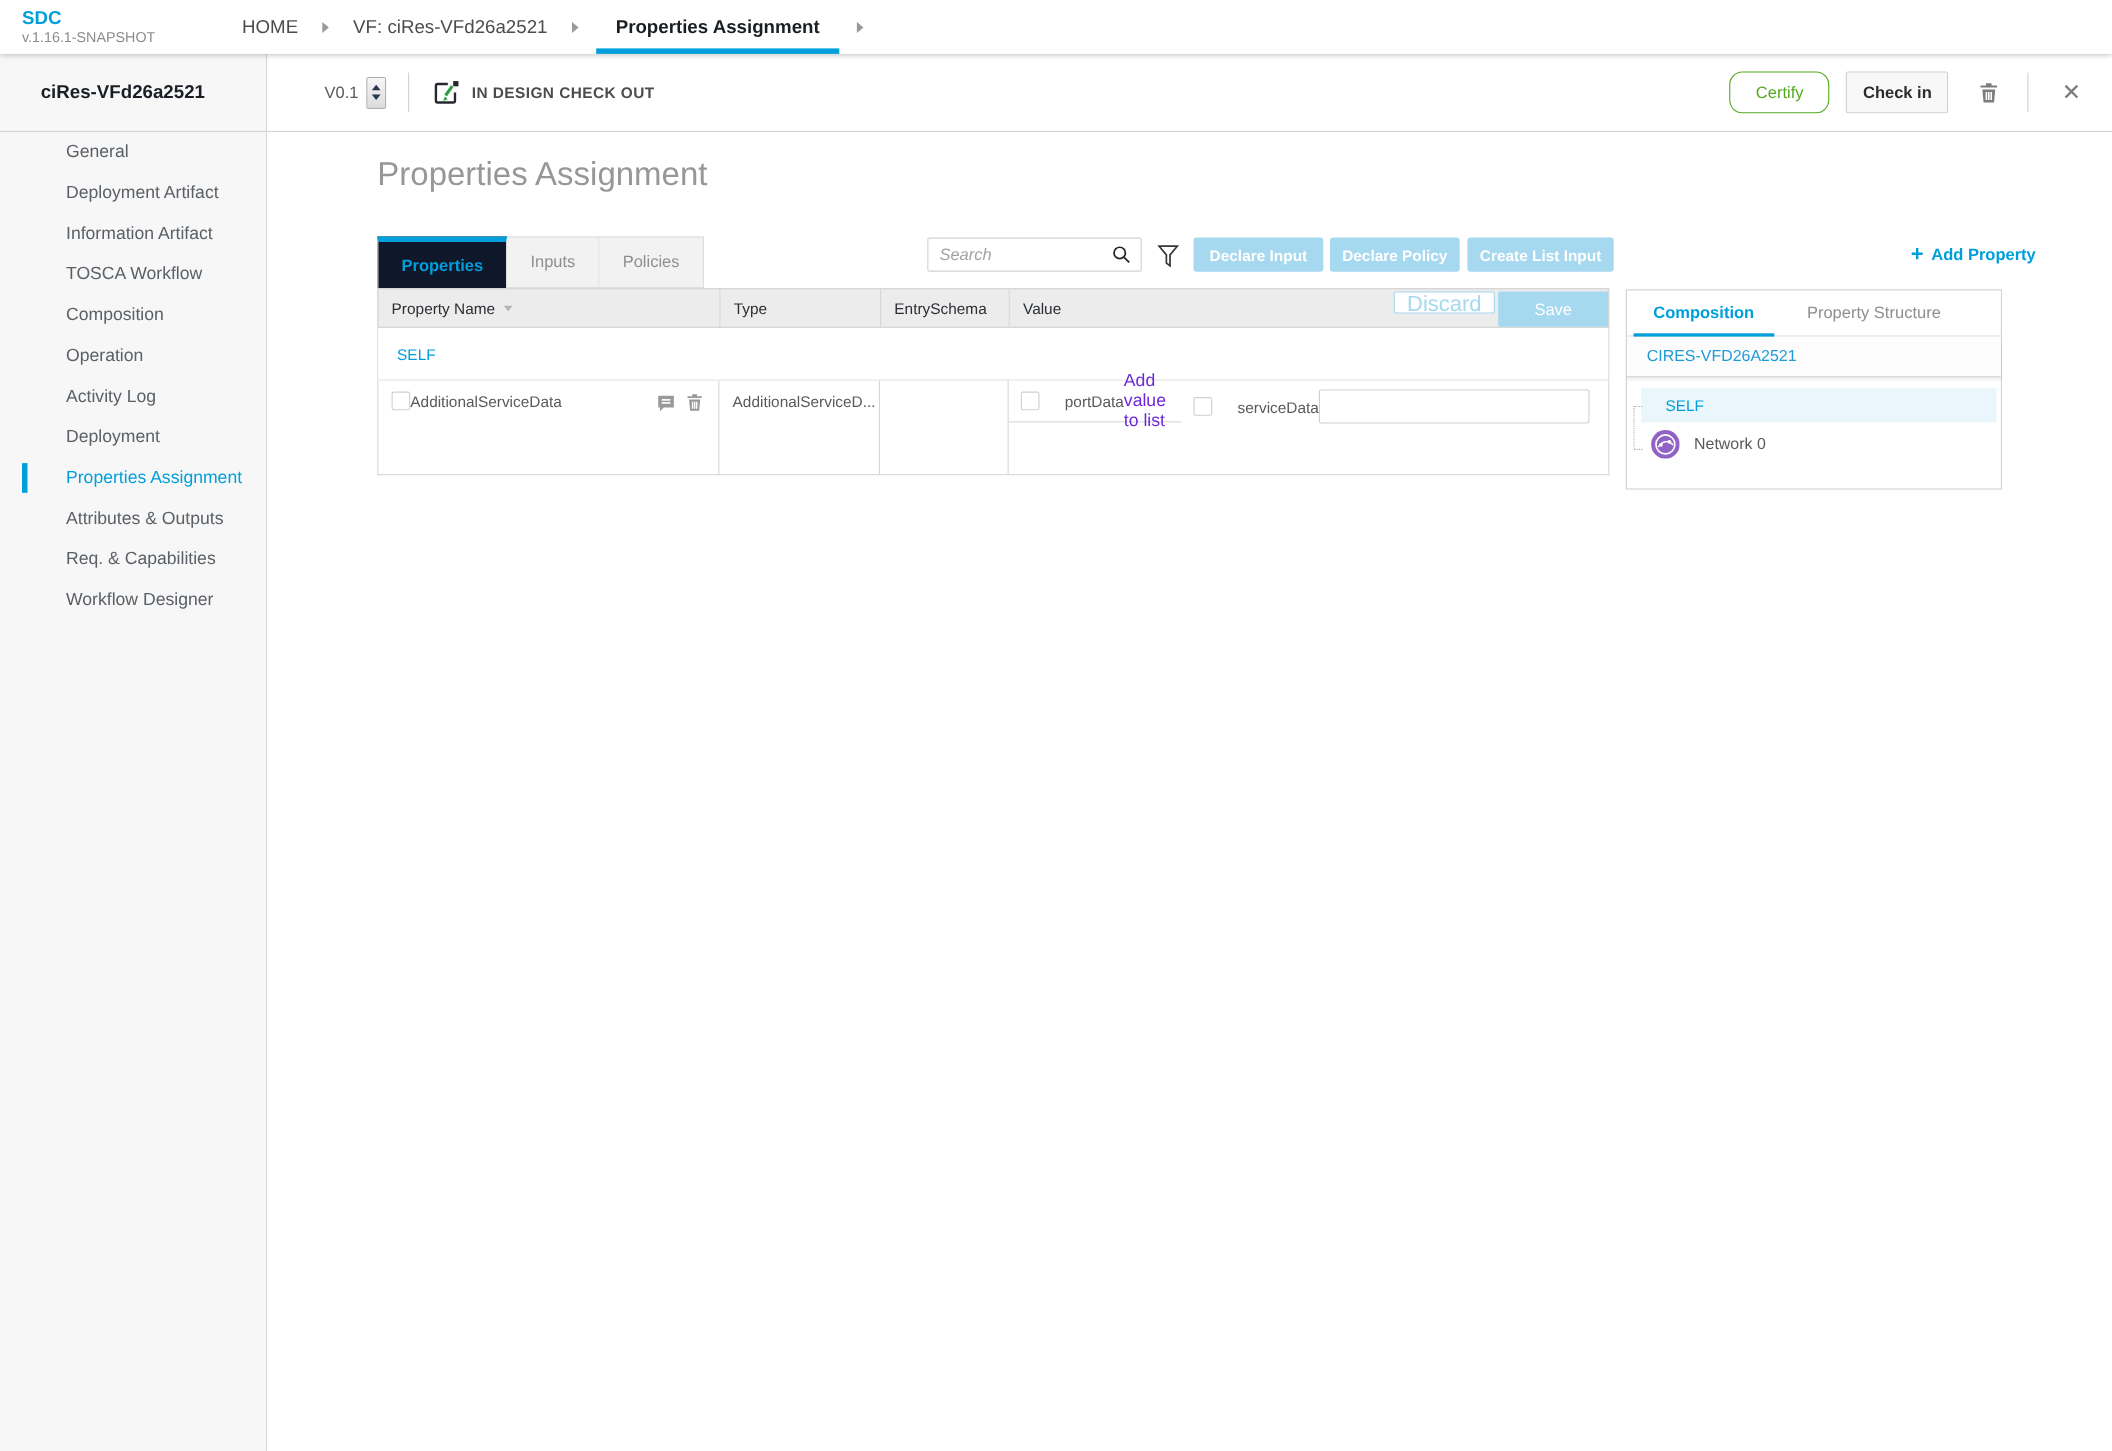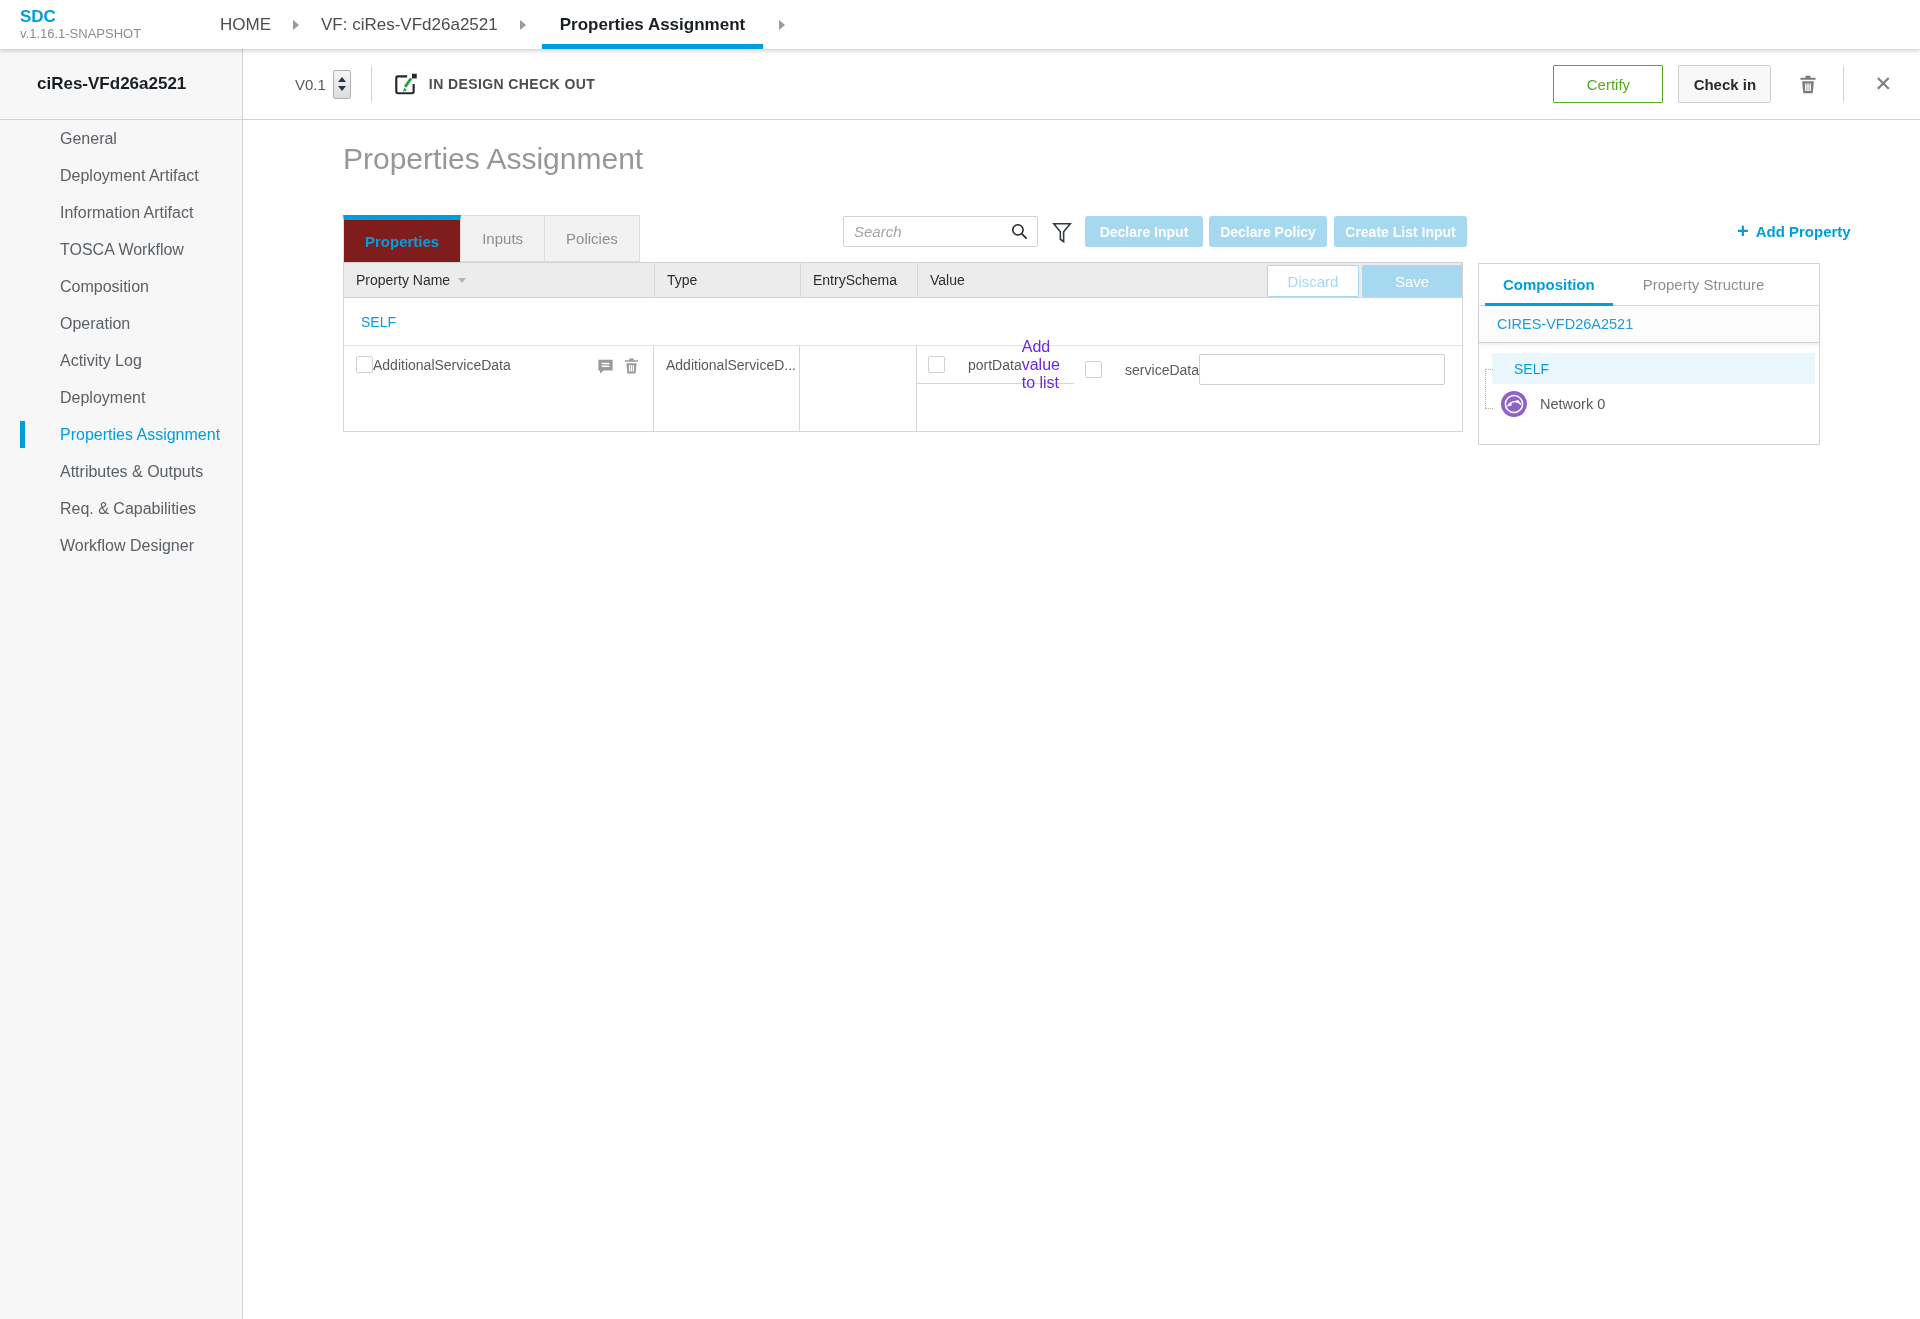--- a/index.html
+++ b/index.html
@@ -29,34 +29,34 @@
              display:flex; align-items:center; padding:0 24px 0 52px; }
   .version-label { font-size:15px; color:#5a5a5a; margin-right:7px; }
   .stepper { width:18px; height:29px; border:1px solid #b0b0b0; background:linear-gradient(#f6f6f6,#dcdcdc); border-radius:2px;
              display:flex; flex-direction:column; align-items:center; justify-content:center; gap:4px; cursor:pointer; }
   .step-up { width:0; height:0; border-bottom:5px solid #25364d; border-left:4px solid transparent; border-right:4px solid transparent; }
   .step-down { width:0; height:0; border-top:5px solid #25364d; border-left:4px solid transparent; border-right:4px solid transparent; }
   .tb-divider { width:1px; height:36px; background:#d2d2d2; margin:0 20px; }
   .state-group { display:flex; align-items:center; gap:10px; }
   .state-label { font-size:14px; font-weight:bold; color:#4c4c4c; letter-spacing:.4px; }
   .toolbar-right { margin-left:auto; display:flex; align-items:center; }
-  .btn-certify { width:110px; height:38px; background:#fff; border:1px solid #55ab1f; color:#55ab1f; font-size:15px; border-radius:1px; cursor:pointer; font-family:inherit; }
+  .btn-certify { width:91px; height:38px; background:#fff; border:1px solid #55ab1f; color:#55ab1f; font-size:15px; border-radius:12px; cursor:pointer; font-family:inherit; }
   .btn-checkin { width:93px; height:38px; background:#f8f8f8; border:1px solid #cfcfcf; color:#2b2b2b; font-size:15px; font-weight:bold; border-radius:2px; margin-left:15px; cursor:pointer; font-family:inherit; }
   .icon-btn { background:none; border:none; cursor:pointer; padding:4px; display:flex; align-items:center; }
   .tb-trash { margin-left:22px; }
   .tb-close { font-size:21px; color:#7d7d7d; margin-left:6px; }
 
   
   .content { position:absolute; top:120px; left:243px; right:0; bottom:0; background:#fff; }
   .page-title { position:absolute; left:100px; top:22px; font-size:30px; color:#979797; font-weight:normal; }
 
   .tabs { position:absolute; left:100px; top:95px; display:flex; height:47px; }
   .tab { padding:0 21px; display:flex; align-items:center; font-size:15px; color:#8f8f8f; background:#f2f2f2; border:1px solid #dcdcdc; border-left:none; cursor:pointer; }
   .tab:first-child { border-left:1px solid #dcdcdc; }
-  .tab.active { background:#7f1d1d; color:#009fdb; font-weight:bold; border-top:5px solid #009fdb; border-bottom:none; }
+  .tab.active { background:#0f172a; color:#009fdb; font-weight:bold; border-top:5px solid #009fdb; border-bottom:none; }
 
   .search-box { position:absolute; left:600px; top:96px; width:195px; height:31px; border:1px solid #d2d2d2; border-radius:2px;
                 display:flex; align-items:center; padding:0 8px 0 10px; background:#fff; }
   .search-box input { flex:1; border:none; outline:none; font-size:15px; font-style:italic; color:#5a5a5a; font-family:inherit; min-width:0; }
   .search-box input::placeholder { color:#a3a3a3; }
   .filter-btn { position:absolute; left:806px; top:98px; background:none; border:none; cursor:pointer; padding:2px; }
 
   .action-btn { position:absolute; top:96px; height:31px; background:#a6d8ef; border:none; border-radius:3px; color:#fff; font-size:14px; font-weight:bold; cursor:pointer; font-family:inherit; }
   .btn-declare-input { left:842px; width:118px; }
   .btn-declare-policy { left:966px; width:118px; }
@@ -68,21 +68,21 @@
   
   .ptable { position:absolute; left:100px; top:142px; width:1120px; }
   .ptable-header { display:flex; height:36px; background:#ececec; border:1px solid #d2d2d2; position:relative; align-items:center; }
   .th { font-size:14px; color:#2b2f33; padding-left:12px; display:flex; align-items:center; height:100%; border-right:1px solid #d7d7d7; }
   .th:last-child { border-right:none; }
   .th-name { width:311px; }
   .th-type { width:146px; }
   .th-schema { width:117px; }
   .th-value { flex:1; }
   .sort-arrow { width:0; height:0; border-top:5px solid #b3b3b3; border-left:4px solid transparent; border-right:4px solid transparent; margin-left:8px; }
-  .btn-discard { position:absolute; right:103px; top:2px; width:92px; height:32px; background:#fff; border:1px solid #a6d8ef; color:#a6d8ef; font-size:15px; border-radius:2px; cursor:pointer; font-family:inherit; }
+  .btn-discard { position:absolute; right:103px; top:2px; width:92px; height:20px; background:#fff; border:1px solid #a6d8ef; color:#a6d8ef; font-size:20px; border-radius:2px; cursor:pointer; font-family:inherit; }
   .btn-save { position:absolute; right:0; top:2px; width:100px; height:32px; background:#a6d8ef; border:none; color:#fff; font-size:15px; border-radius:2px; cursor:pointer; font-family:inherit; }
 
   .ptable-body { border:1px solid #d7d7d7; border-top:none; }
   .group-row { height:48px; display:flex; align-items:center; padding-left:17px; font-size:14px; color:#009fdb; border-bottom:1px solid #e3e3e3; background:#fff; }
   .data-row { display:flex; min-height:85px; }
   .cell { border-right:1px solid #d7d7d7; }
   .cell-name { width:310px; display:flex; align-items:flex-start; padding:10px 12px; gap:0; }
   .cell-name .row-icons { margin-left:auto; display:flex; gap:7px; align-items:center; }
   .cell-type { width:146px; padding:11px 10px 0 12px; font-size:14px; color:#5a5a5a; }
   .cell-schema { width:117px; }

